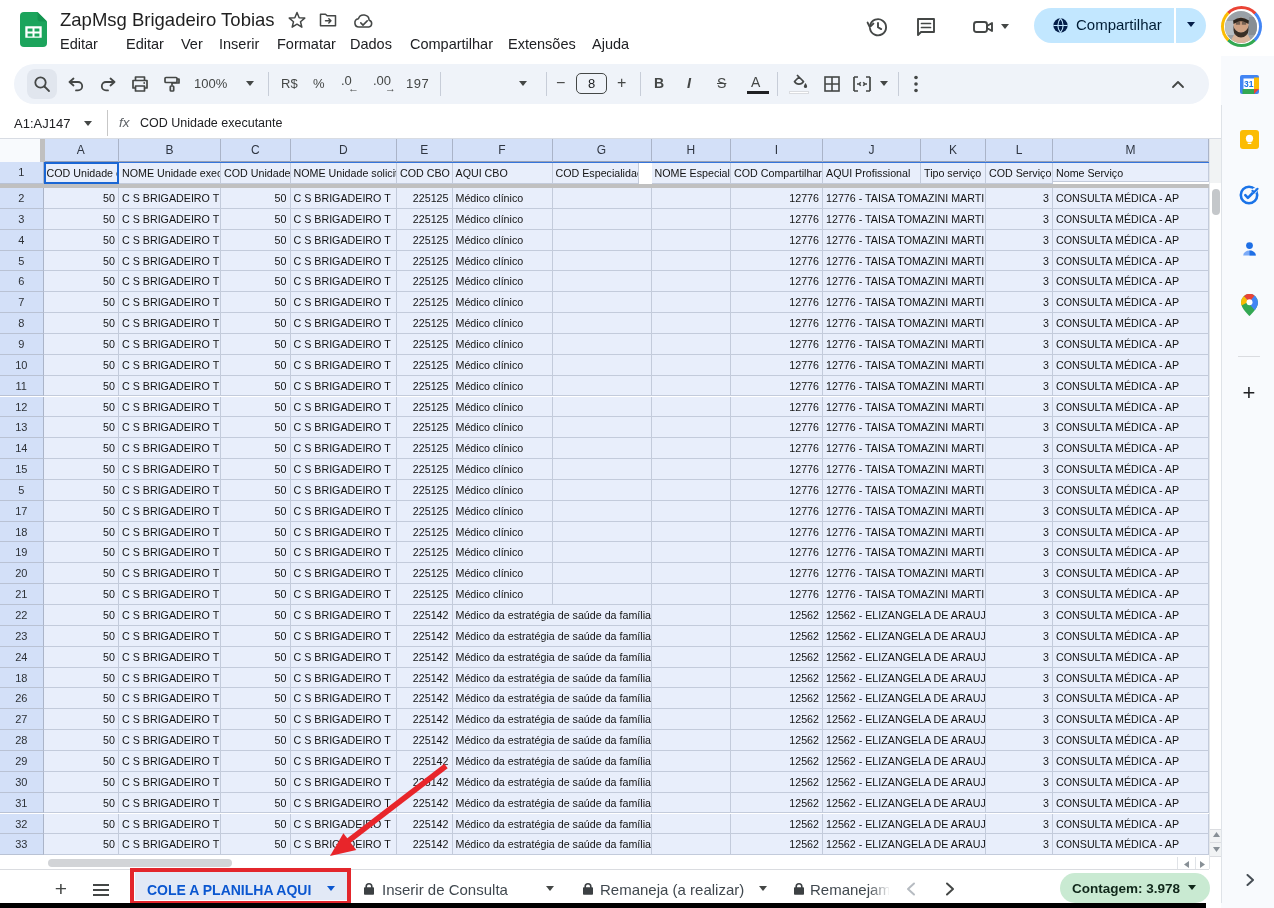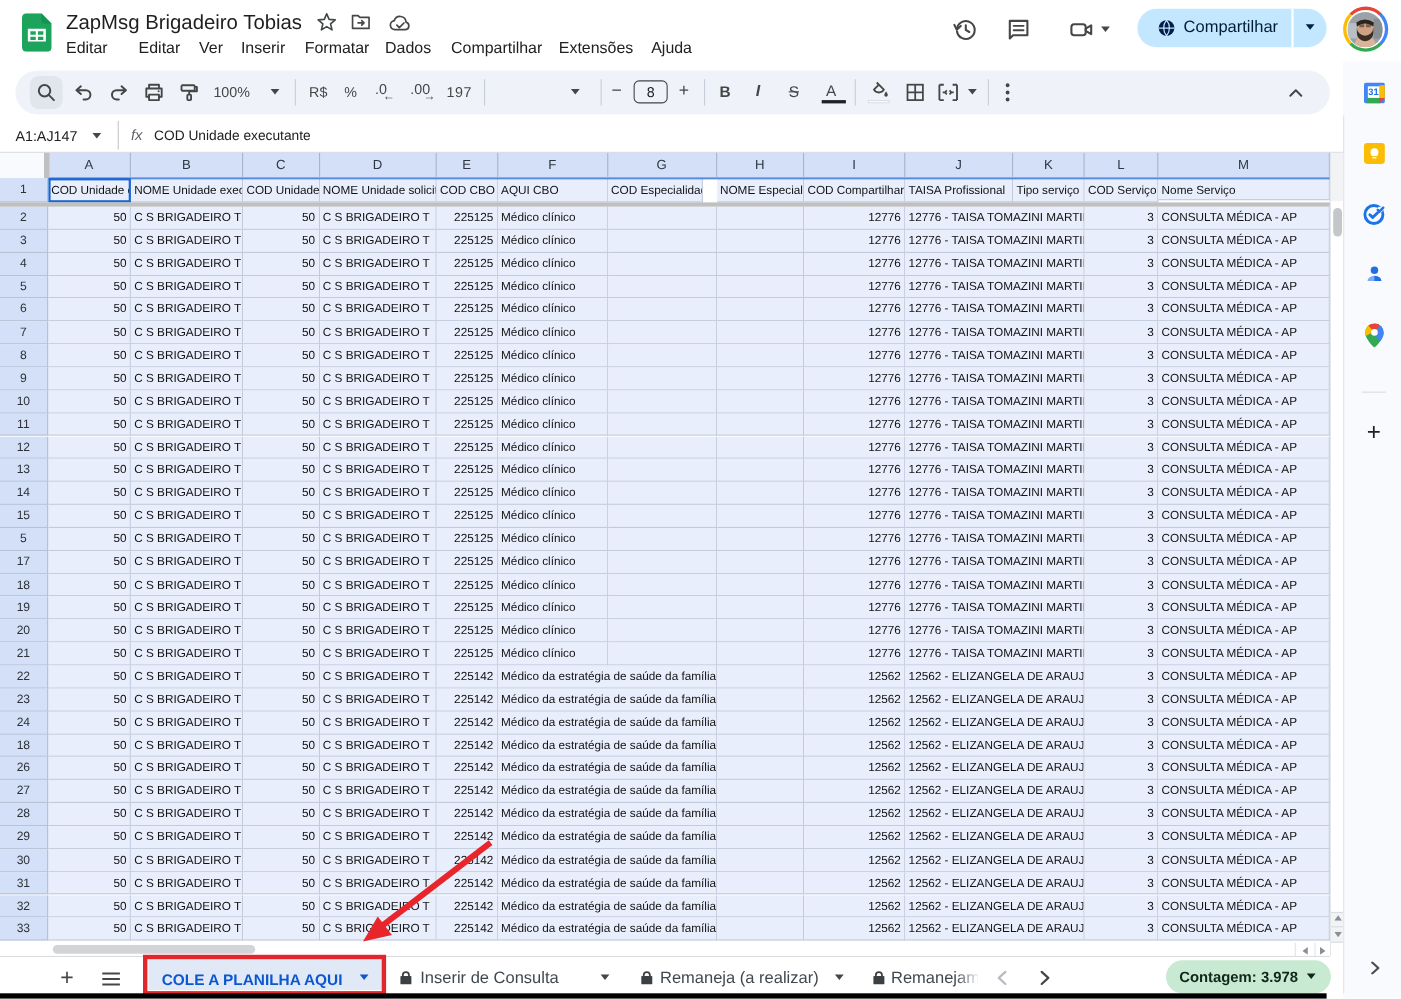--- a/index.html
+++ b/index.html
@@ -219,21 +219,21 @@
 <div class="rowhdr" style="left:0;top:162.0px;width:43.5px;height:21.5px;line-height:21.5px">1</div>
 <div class="c h" style="left:43.5px;top:162.0px;width:75.5px;height:21.5px;text-align:left;">COD Unidade executante</div>
 <div class="c h" style="left:119px;top:162.0px;width:102px;height:21.5px;text-align:left;">NOME Unidade executante</div>
 <div class="c h" style="left:221px;top:162.0px;width:69.5px;height:21.5px;text-align:left;">COD Unidade solicitante</div>
 <div class="c h" style="left:290.5px;top:162.0px;width:106.5px;height:21.5px;text-align:left;">NOME Unidade solicitante</div>
 <div class="c h" style="left:397px;top:162.0px;width:55.5px;height:21.5px;text-align:left;">COD CBO</div>
 <div class="c h" style="left:452.5px;top:162.0px;width:100.0px;height:21.5px;text-align:left;">AQUI CBO</div>
 <div class="c h" style="left:552.5px;top:162.0px;width:86px;height:21.5px;text-align:left;">COD Especialidade</div>
 <div class="c h" style="left:651.5px;top:162.0px;width:79.5px;height:21.5px;text-align:left;">NOME Especialidade</div>
 <div class="c h" style="left:731px;top:162.0px;width:92px;height:21.5px;text-align:left;">COD Compartilhar</div>
-<div class="c h" style="left:823px;top:162.0px;width:98px;height:21.5px;text-align:left;">TAISA Profissional</div>
+<div class="c h" style="left:823px;top:162.0px;width:98px;height:21.5px;text-align:left;">AQUI Profissional</div>
 <div class="c h" style="left:921px;top:162.0px;width:65px;height:21.5px;text-align:left;">Tipo serviço</div>
 <div class="c h" style="left:986px;top:162.0px;width:67px;height:21.5px;text-align:left;">COD Serviço</div>
 <div class="c h" style="left:1053px;top:162.0px;width:156px;height:20px;text-align:left;">Nome Serviço</div>
 <div style="position:absolute;left:43.5px;top:161.5px;width:1165.5px;height:1.8px;background:#3575dc"></div>
 <div class="active" style="left:43.5px;top:162.0px;width:75.5px;height:21.5px"></div>
 <div class="band" style="left:0;top:183.5px;width:1221.0px;height:4.5px"></div>
 <div class="rowhdr" style="left:0;top:188.0px;width:43.5px;height:20.85px;line-height:20.85px">2</div>
 <div class="c" style="left:43.5px;top:188.0px;width:75.5px;height:20.85px;text-align:right;">50</div>
 <div class="c" style="left:119px;top:188.0px;width:102px;height:20.85px;text-align:left;">C S BRIGADEIRO T</div>
 <div class="c" style="left:221px;top:188.0px;width:69.5px;height:20.85px;text-align:right;">50</div>

